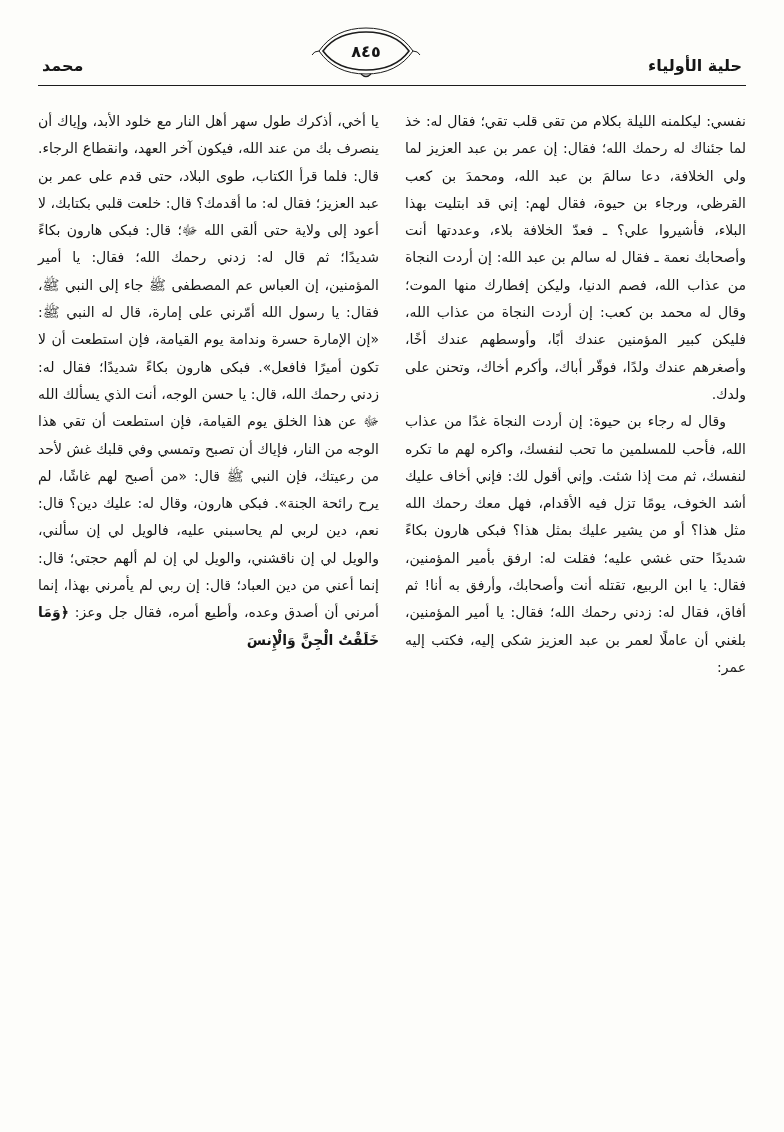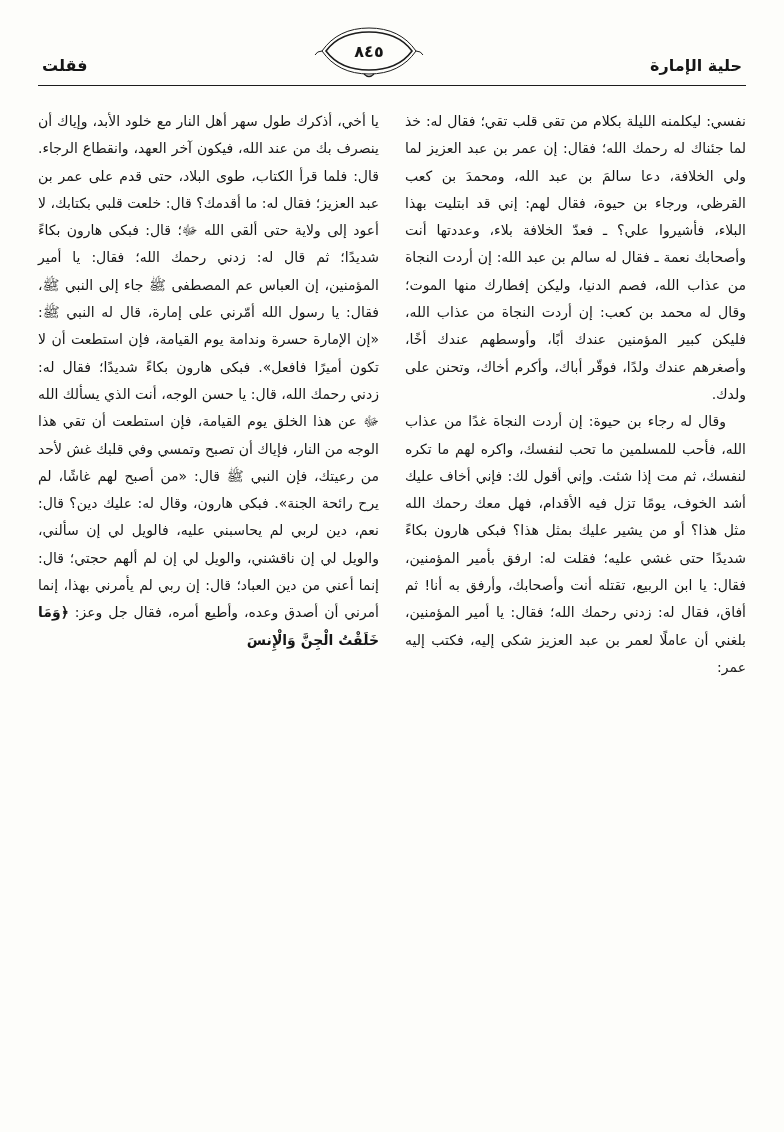--- a/index.html
+++ b/index.html
@@ -64,33 +64,33 @@
   .quran {
     font-weight: bold;
   }
 </style>
 </head>
 <body>
 
 <div class="page">
 
   <header class="page-header">
-    <span class="running-title">حلية الإمارة</span>
+    <span class="running-title">حلية الأولياء</span>
 
     <span class="ornament-wrap">
       <svg class="ornament-svg" width="110" height="52" viewBox="0 0 110 52" aria-hidden="true">
         <path d="M12,24 Q26,5 55,5 Q84,5 98,24 Q84,43 55,43 Q26,43 12,24 Z" fill="none" stroke="#1c1c1c" stroke-width="1.6"></path>
         <path d="M8,24 Q24,1 55,1 Q86,1 102,24 Q86,47 55,47 Q24,47 8,24 Z" fill="none" stroke="#1c1c1c" stroke-width="1"></path>
         <path d="M8,24 q-5,0 -7,4 M102,24 q5,0 7,4" fill="none" stroke="#1c1c1c" stroke-width="1"></path>
         <path d="M50,47 q5,5 10,0" fill="none" stroke="#1c1c1c" stroke-width="1.2"></path>
         <text x="55" y="30" text-anchor="middle" font-size="16" font-weight="bold" fill="#161616">٨٤٥</text>
       </svg>
     </span>
 
-    <span class="running-title">فقلت</span>
+    <span class="running-title">محمد</span>
   </header>
 
   <main class="text-body">
 
     <section class="col">
       <p>نفسي: ليكلمنه الليلة بكلام من تقى قلب تقي؛ فقال له: خذ لما جئناك له رحمك الله؛ فقال: إن عمر بن عبد العزيز لما ولي الخلافة، دعا سالمَ بن عبد الله، ومحمدَ بن كعب القرظي، ورجاء بن حيوة، فقال لهم: إني قد ابتليت بهذا البلاء، فأشيروا علي؟ ـ فعدّ الخلافة بلاء، وعددتها أنت وأصحابك نعمة ـ فقال له سالم بن عبد الله: إن أردت النجاة من عذاب الله، فصم الدنيا، وليكن إفطارك منها الموت؛ وقال له محمد بن كعب: إن أردت النجاة من عذاب الله، فليكن كبير المؤمنين عندك أبًا، وأوسطهم عندك أخًا، وأصغرهم عندك ولدًا، فوقّر أباك، وأكرم أخاك، وتحنن على ولدك.</p>
       <p>وقال له رجاء بن حيوة: إن أردت النجاة غدًا من عذاب الله، فأحب للمسلمين ما تحب لنفسك، واكره لهم ما تكره لنفسك، ثم مت إذا شئت. وإني أقول لك: فإني أخاف عليك أشد الخوف، يومًا تزل فيه الأقدام، فهل معك رحمك الله مثل هذا؟ أو من يشير عليك بمثل هذا؟ فبكى هارون بكاءً شديدًا حتى غشي عليه؛ فقلت له: ارفق بأمير المؤمنين، فقال: يا ابن الربيع، تقتله أنت وأصحابك، وأرفق به أنا! ثم أفاق، فقال له: زدني رحمك الله؛ فقال: يا أمير المؤمنين، بلغني أن عاملًا لعمر بن عبد العزيز شكى إليه، فكتب إليه عمر:</p>
     </section>
 
     <section class="col">

